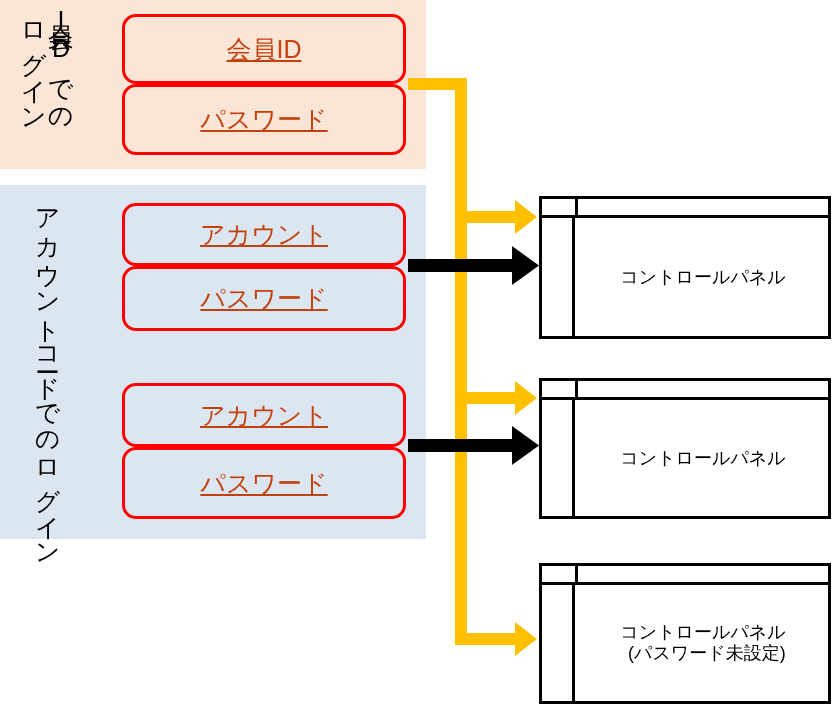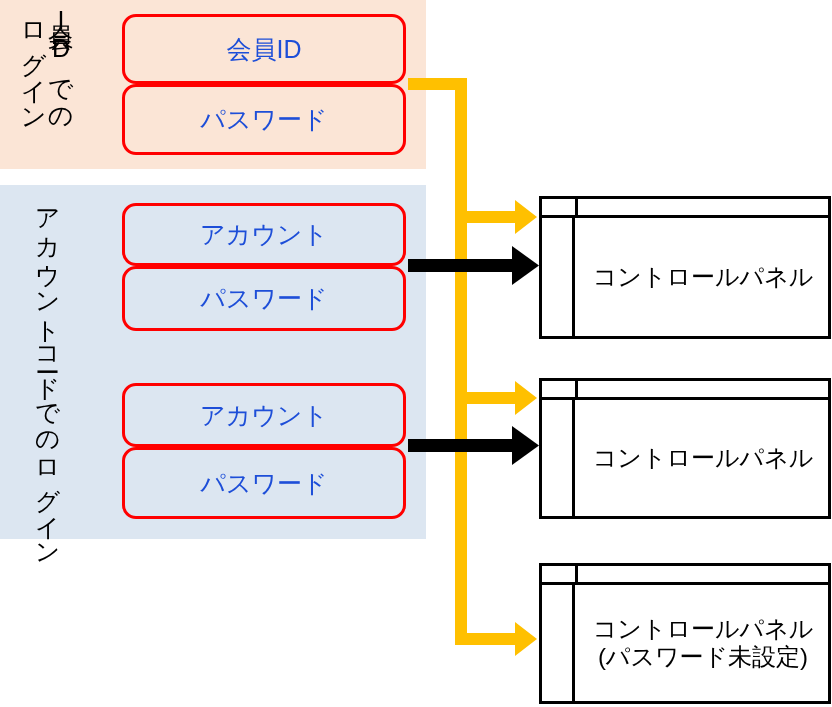--- a/index.html
+++ b/index.html
@@ -58,22 +58,23 @@
   
   .cred-box {
     position: absolute;
     box-sizing: border-box;
     border: 3px solid #ff0000;
     border-radius: 14px;
     display: flex;
     align-items: center;
     justify-content: center;
     font-size: 25px;
-    color: #1d4ed8;
+    color: #c2410c;
     background: transparent;
+    text-decoration: underline;
   }
   #cred-member-id       { left:122px; top: 14px;  width:284px; height: 70px; }
   #cred-member-pass     { left:122px; top: 84px;  width:284px; height: 71px; }
   #cred-acct1-account   { left:122px; top:203px;  width:284px; height: 63px; }
   #cred-acct1-pass      { left:122px; top:266px;  width:284px; height: 65px; }
   #cred-acct2-account   { left:122px; top:383px;  width:284px; height: 64px; }
   #cred-acct2-pass      { left:122px; top:447px;  width:284px; height: 72px; }
 
   
   .panel {
@@ -105,22 +106,22 @@
     left: 33px; top: 0;
     width: 3px; height: 19px;
     background: #000000;
   }
   .panel-body {
     position: absolute;
     left: 36px; right: 0; top: 19px; bottom: 0;
     display: flex;
     align-items: center;
     justify-content: center;
-    text-align: center;
-    font-size: 24px;
+    text-align: right;
+    font-size: 18px;
     line-height: 1.15;
     color: #000000;
     white-space: pre-line;
   }
 
   
   #connectors {
     position: absolute;
     left: 0; top: 0;
     width: 832px; height: 707px;

